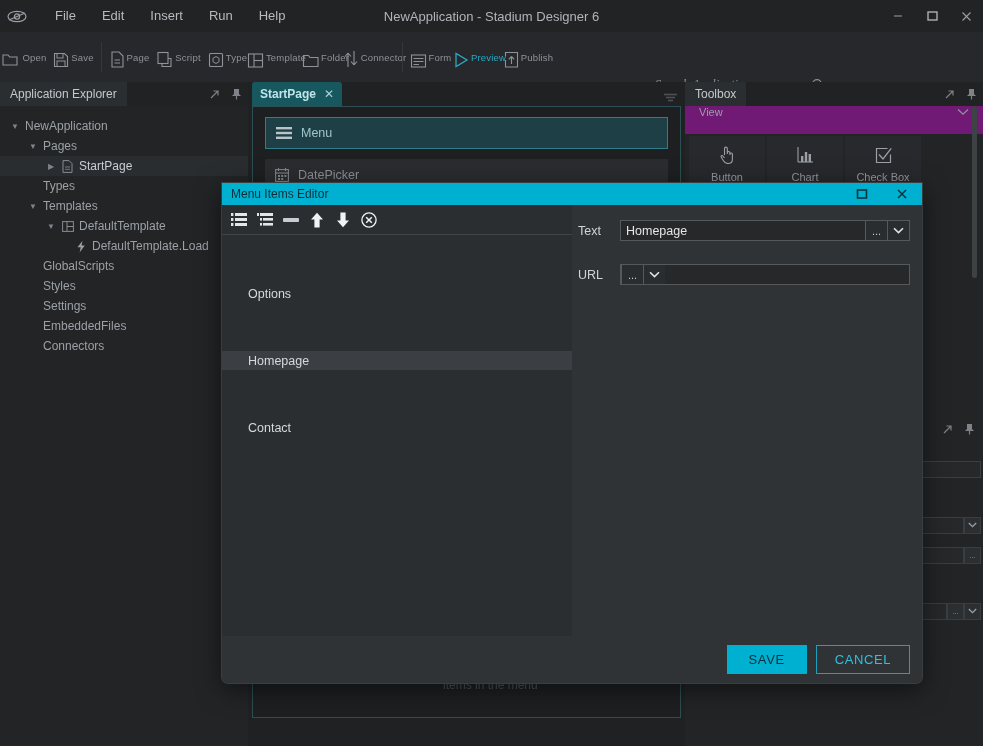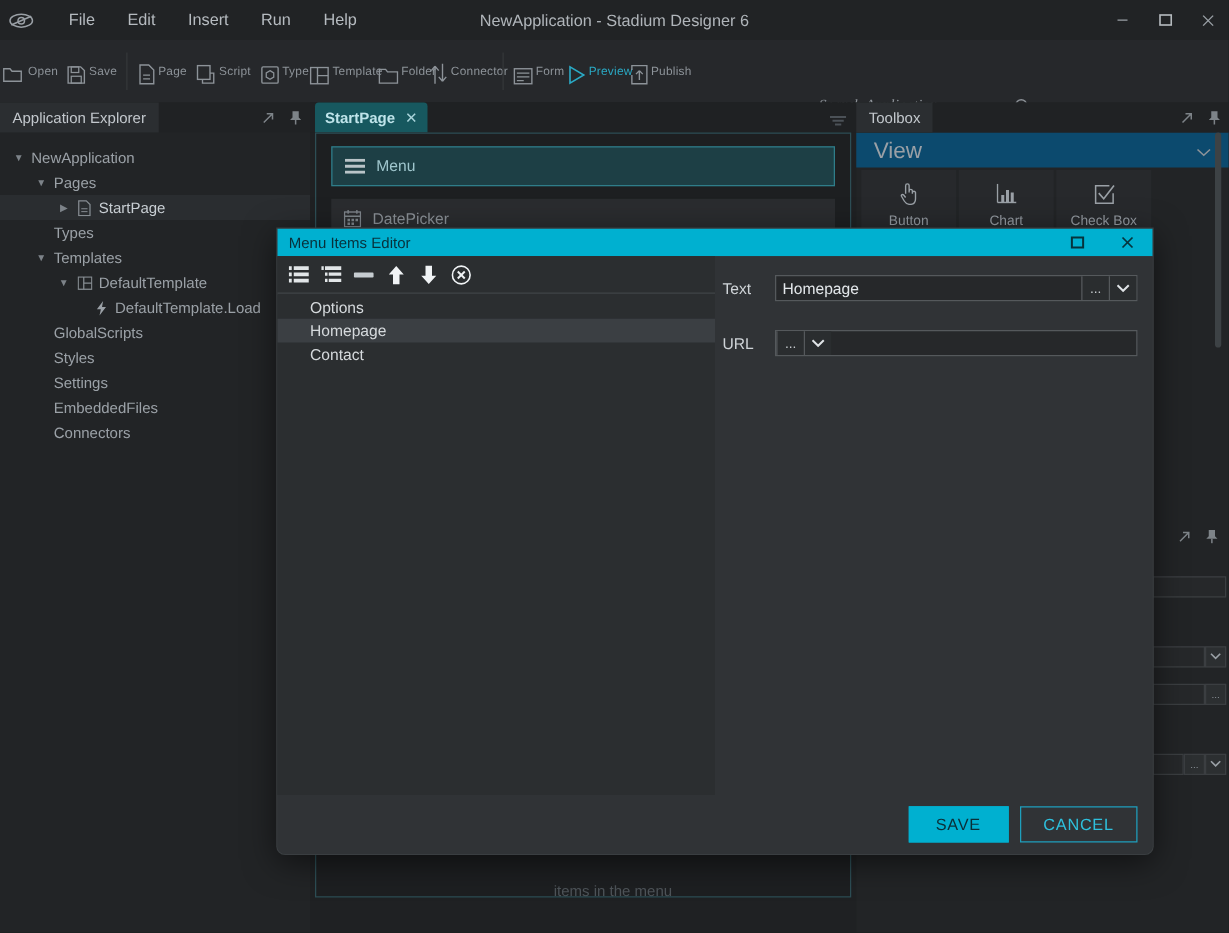--- a/index.html
+++ b/index.html
@@ -110,31 +110,31 @@
     gap:9px; padding:0 10px; font-size:12.5px;
   }
   .widget.sel {
     background:#1d3f45; border:1px solid #2f7d89; color:#9fc6cd;
   }
   .widget.plain { background:#2a2c2f; color:#8a9096; }
   .w-ico { display:flex; align-items:center; color:#b9c4c8; }
   .widget.plain .w-ico { color:#7e858b; }
 
   .behind-text {
-    position:absolute; left:443px; top:706px; font-size:12px; color:#4e5459;
+    position:absolute; left:443px; top:678px; font-size:12px; color:#4e5459;
     white-space:nowrap;
   }
 
   
   .right-panel {
     position:absolute; left:685px; top:82px; width:298px; height:664px; background:#222426;
   }
   .tb-section {
-    height:28px; display:flex; align-items:center; justify-content:space-between;
-    padding:0 14px 0 14px; font-size:18px; color:#9aa0a6; background:#0c4a6e;
+    height:28px; display:flex; justify-content:space-between;
+    padding:0 14px 0 14px; font-size:11px; color:#9aa0a6; background:#701a75;
   }
   .tb-grid { display:flex; gap:2px; padding:2px 0 0 4px; }
   .tb-item {
     width:76px; height:56px; background:#27292c; display:flex;
     flex-direction:column; align-items:center; justify-content:center; gap:6px;
   }
   .tb-item .tic { color:#9aa0a6; height:20px; display:flex; align-items:center; }
   .tb-item .tlb { font-size:11px; color:#9399a0; }
   .tb-scroll {
     position:absolute; right:6px; top:24px; width:5px; height:172px;
@@ -175,21 +175,21 @@
   .dlg-body { position:absolute; left:0; top:22px; width:700px; height:431px; display:flex; }
   .dlg-left { width:350px; height:431px; background:#2b2e30; position:relative; }
   .dlg-toolbar {
     height:30px; display:flex; align-items:center; gap:8px; padding:0 8px;
     border-bottom:1px solid #404447; background:#2b2e30;
   }
   .tbi { width:18px; height:18px; display:flex; align-items:center; justify-content:center; color:#e2e6e8; }
   .dlg-list { position:absolute; left:0; top:31px; width:350px; height:400px; background:#2b2e30; }
   .li {
     height:19px; display:flex; align-items:center; padding-left:26px;
-    font-size:12.5px; color:#d5d9dc;
+    font-size:12.5px; color:#d5d9dc;margin-top:48px;
   }
   .li.sel { background:#3b3f43; }
 
   .dlg-right { flex:1; background:#303336; padding:8px 12px 0 0; }
   .f-row { display:flex; align-items:center; height:35px; margin-bottom:9px; }
   .f-lbl { width:48px; padding-left:6px; font-size:12.5px; color:#cfd4d8; }
   .f-inputwrap { flex:1; display:flex; height:21px; border:1px solid #55595c; background:#26282a; }
   .f-inputwrap input {
     flex:1; background:transparent; border:none; outline:none;
     color:#e3e7ea; font-size:12.5px; padding:0 5px;

